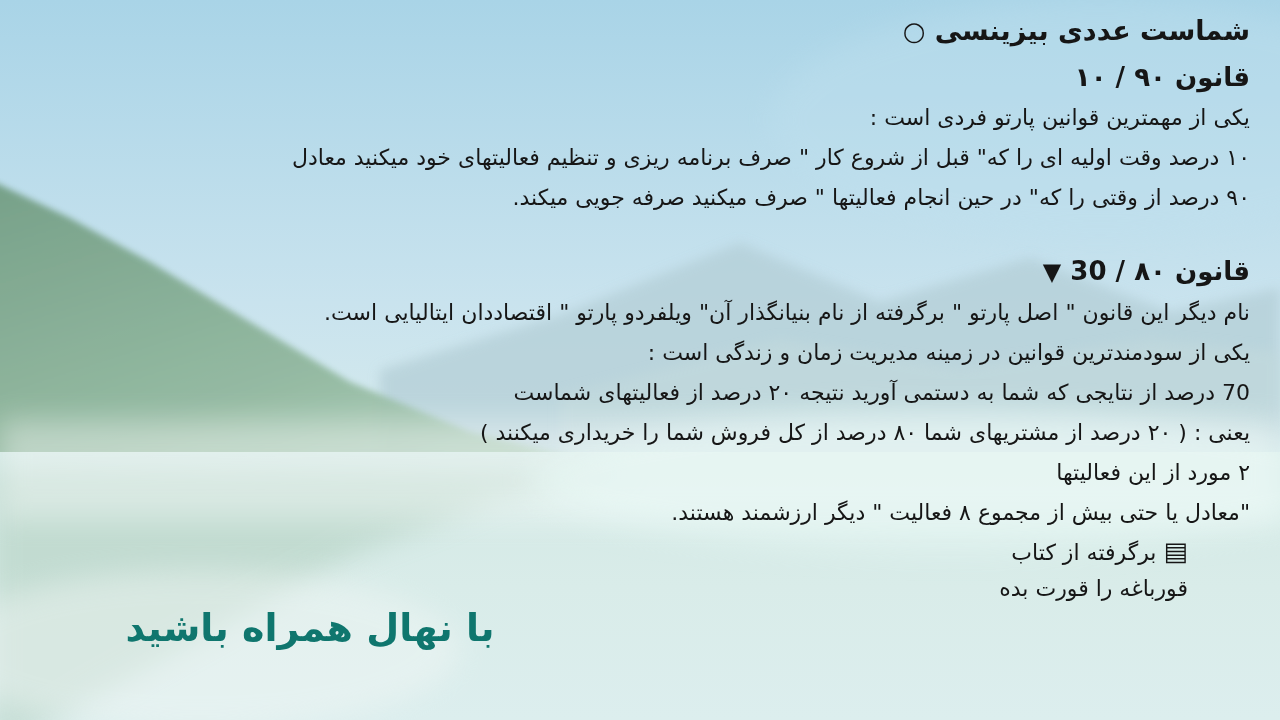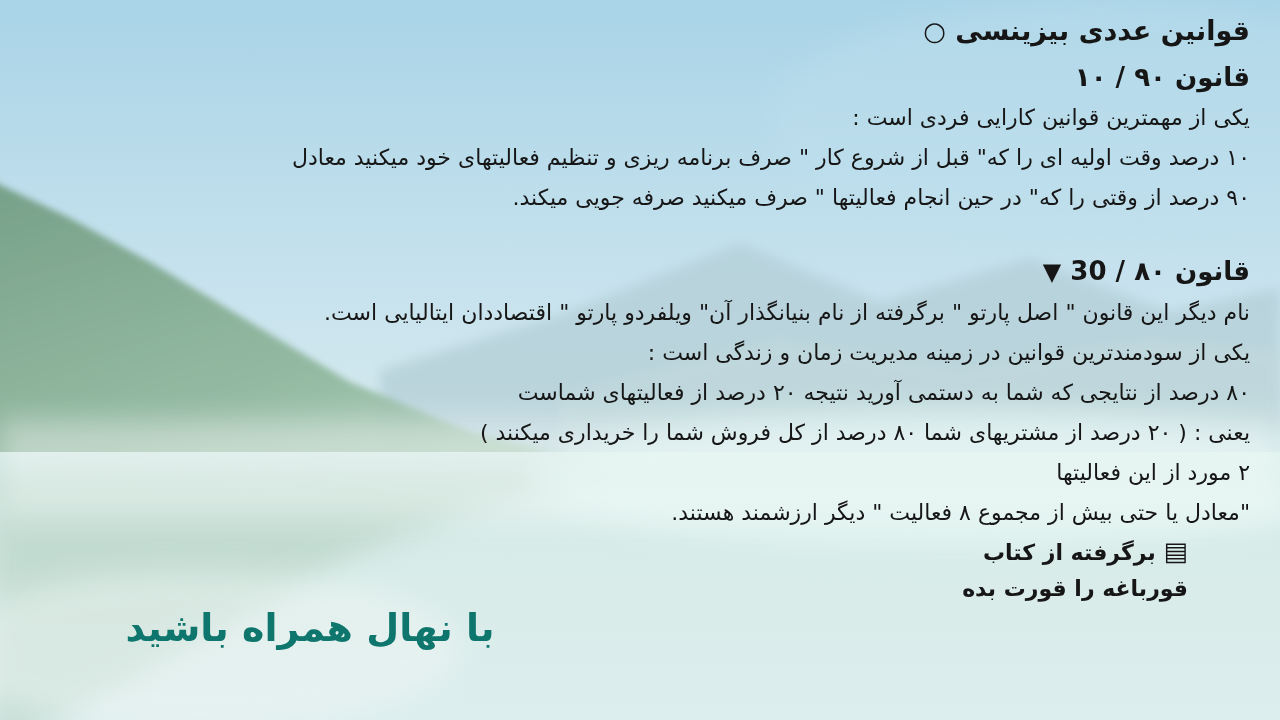--- a/index.html
+++ b/index.html
@@ -11,21 +11,21 @@
   .textblock{
     position:absolute;top:6px;right:30px;left:30px;z-index:2;
     direction:rtl;text-align:right;color:#161616;
   }
   .title-line{font-size:27px;line-height:50px;font-weight:bold;white-space:nowrap;}
   .heading-line{font-size:26px;line-height:42px;font-weight:bold;white-space:nowrap;}
   .body-line{font-size:22px;line-height:40px;white-space:nowrap;}
   .spacer{height:32px;}
   .bullet-circle{font-size:26px;font-weight:normal;}
   .bullet-triangle{font-size:24px;}
-  .source-line{font-size:22px;line-height:36px;padding-left:0;white-space:nowrap;padding-right:62px;font-weight:bold;}
+  .source-line{font-size:22px;line-height:36px;padding-left:0;white-space:nowrap;padding-right:62px;}
   .book-glyph{font-size:26px;}
   .watermark{
     position:absolute;left:118px;top:606px;width:384px;z-index:3;
     direction:rtl;text-align:center;
     font-size:38px;font-weight:bold;color:#0f766e;white-space:nowrap;
   }
 </style>
 </head>
 <body>
 
@@ -70,42 +70,42 @@
 
   <rect x="0" y="420" width="1280" height="100" fill="#ffffff" opacity="0.38" filter="url(#b14)"></rect>
   <ellipse cx="950" cy="480" rx="420" ry="70" fill="#eafaf7" opacity="0.5" filter="url(#b14)"></ellipse>
   <ellipse cx="200" cy="650" rx="260" ry="80" fill="#f2f7f5" opacity="0.45" filter="url(#b14)"></ellipse>
   <ellipse cx="1100" cy="120" rx="330" ry="120" fill="#bfe0ee" opacity="0.4" filter="url(#b14)"></ellipse>
 </svg>
 
 <div class="textblock">
 
   <div class="title-line">
-    <span>قوانین عددی بیزینسی</span>
+    <span>شماست عددی بیزینسی</span>
     <span class="bullet-circle">○</span>
   </div>
 
   <div class="heading-line">
     <span>قانون ۹۰ / ۱۰</span>
   </div>
 
-  <div class="body-line">یکی از مهمترین قوانین کارایی فردی است :</div>
+  <div class="body-line">یکی از مهمترین قوانین پارتو فردی است :</div>
   <div class="body-line">۱۰ درصد وقت اولیه ای را که" قبل از شروع کار " صرف برنامه ریزی و تنظیم فعالیتهای خود میکنید معادل</div>
   <div class="body-line">۹۰ درصد از وقتی را که" در حین انجام فعالیتها " صرف میکنید صرفه جویی میکند.</div>
 
   <div class="spacer"></div>
 
   <div class="heading-line">
     <span>قانون ۸۰ / 30</span>
     <span class="bullet-triangle">▼</span>
   </div>
 
   <div class="body-line">نام دیگر این قانون " اصل پارتو " برگرفته از نام بنیانگذار آن" ویلفردو پارتو " اقتصاددان ایتالیایی است.</div>
   <div class="body-line">یکی از سودمندترین قوانین در زمینه مدیریت زمان و زندگی است :</div>
-  <div class="body-line">۸۰ درصد از نتایجی که شما به دستمی آورید نتیجه ۲۰ درصد از فعالیتهای شماست</div>
+  <div class="body-line">70 درصد از نتایجی که شما به دستمی آورید نتیجه ۲۰ درصد از فعالیتهای شماست</div>
   <div class="body-line">یعنی : ( ۲۰ درصد از مشتریهای شما ۸۰ درصد از کل فروش شما را خریداری میکنند )</div>
   <div class="body-line">۲ مورد از این فعالیتها</div>
   <div class="body-line">"معادل یا حتی بیش از مجموع ۸ فعالیت " دیگر ارزشمند هستند.</div>
 
   <div class="source-line">
     <span class="book-glyph">▤</span>
     <span>برگرفته از کتاب</span>
   </div>
   <div class="source-line">قورباغه را قورت بده</div>
 

